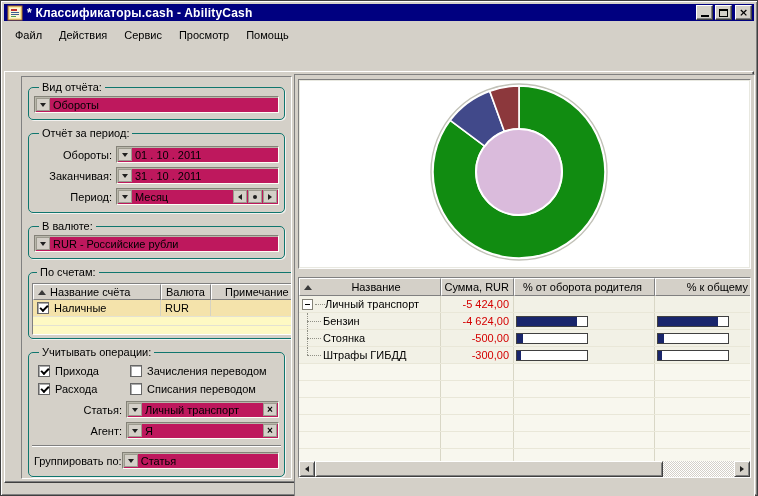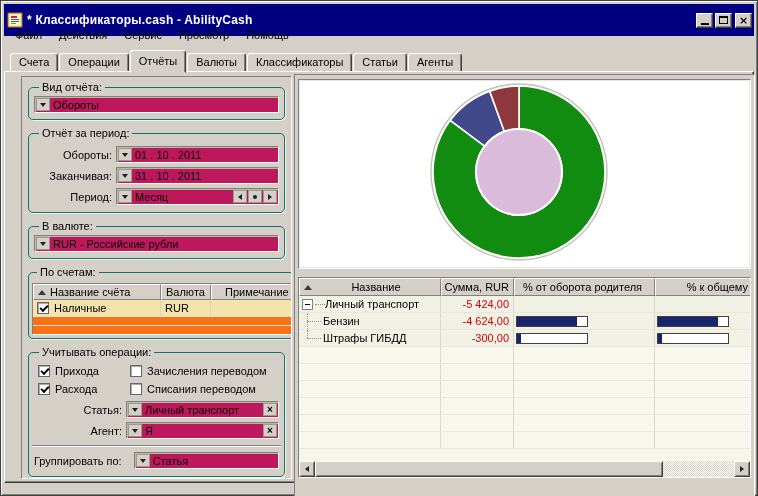--- a/index.html
+++ b/index.html
@@ -6,21 +6,21 @@
   html,body { width: 758px; height: 496px; overflow: hidden; }
   body { font-family: "Liberation Sans", sans-serif; font-size: 11px; color:#000; background:#d4d0c8; }
 
   
   .raised  { border:1px solid; border-color:#ffffff #404040 #404040 #ffffff; box-shadow: inset 1px 1px 0 #d4d0c8, inset -1px -1px 0 #808080; background:#d4d0c8; }
 
   .window { position:absolute; inset:0; background:#d4d0c8;
     border:1px solid #404040; box-shadow: inset 1px 1px 0 #ffffff, inset -1px -1px 0 #808080, inset 2px 2px 0 #d4d0c8; }
 
   
-  .titlebar { position:absolute; left:3px; top:3px; right:3px; height:32px; background:#000080;
+  .titlebar { position:absolute; left:3px; top:3px; right:3px; height:17px; background:#000080;
     display:flex; align-items:center; padding:0 2px 0 3px; }
   .titlebar .ttl { color:#fff; font-weight:bold; font-size:12px; margin-left:4px; flex:1;
     white-space:nowrap; overflow:hidden; letter-spacing:.2px; }
   .appicon { width:16px; height:16px; flex:0 0 16px; }
   .winbtn { width:17px; height:15px; margin-left:2px; position:relative; cursor:default;
     border:1px solid; border-color:#ffffff #404040 #404040 #ffffff; background:#d4d0c8;
     box-shadow: inset -1px -1px 0 #808080; display:flex; align-items:center; justify-content:center; }
   .g-min { width:8px; height:2px; background:#000; margin-top:7px; }
   .g-max { width:9px; height:8px; border:1px solid #000; border-top-width:2px; }
   .g-x   { font-size:11px; font-weight:bold; line-height:1; font-family:"DejaVu Sans", sans-serif; }
@@ -66,21 +66,21 @@
 
   .checkgrid { display:grid; grid-template-columns:92px auto; row-gap:6px; margin:4px 0 6px 4px; }
   .checkitem { display:flex; align-items:center; }
   .cb { width:12px; height:12px; background:#fff; border:1px solid #666; box-shadow: inset 1px 1px 0 #aaa; position:relative; margin-right:5px; flex:0 0 12px; }
   .cb.checked::after { content:""; position:absolute; left:2px; top:2px; width:6px; height:3px;
     border-left:2px solid #000; border-bottom:2px solid #000; transform:rotate(-45deg); }
 
   .sep { border-top:1px solid #808080; border-bottom:1px solid #ffffff; margin:6px -2px 5px -2px; }
 
   
-  .acc-table { margin:2px 0 0 0; border:1px solid #808080; border-right-color:#fff; border-bottom-color:#fff; background:#f97316; }
+  .acc-table { margin:2px 0 0 0; border:1px solid #808080; border-right-color:#fff; border-bottom-color:#fff; background:#fef9c3; }
   .acc-head { display:flex; }
   .acc-hcell { height:16px; background:#d4d0c8; border:1px solid; border-color:#ffffff #808080 #808080 #ffffff;
     display:flex; align-items:center; padding:0 4px; white-space:nowrap; overflow:hidden; }
   .sortup { width:0; height:0; border-left:4px solid transparent; border-right:4px solid transparent; border-bottom:5px solid #3a3a3a; margin-right:4px; }
   .acc-row { display:flex; height:16px; background:#f4e3ab; }
   .acc-cell { display:flex; align-items:center; padding:0 4px; border-right:1px solid #d6d3c2; white-space:nowrap; overflow:hidden; }
   .acc-empty { height:9px; border-top:1px solid #e4e2d2; }
   .cw1{width:128px;flex:0 0 128px;} .cw2{width:50px;flex:0 0 50px;} .cw3{flex:1;padding-left:13px;}
 
   
@@ -155,29 +155,20 @@
   </div>
 
   <div class="menubar">
     <span class="menu-item">Файл</span>
     <span class="menu-item">Действия</span>
     <span class="menu-item">Сервис</span>
     <span class="menu-item">Просмотр</span>
     <span class="menu-item">Помощь</span>
   </div>
 
-  <div class="tabstrip">
-    <span class="tab">Счета</span>
-    <span class="tab">Операции</span>
-    <span class="tab active">Отчёты</span>
-    <span class="tab">Валюты</span>
-    <span class="tab">Классификаторы</span>
-    <span class="tab">Статьи</span>
-    <span class="tab">Агенты</span>
-  </div>
 
   <div class="tabpage">
 
     <div class="leftframe">
 
       <fieldset>
         <legend>Вид отчёта:</legend>
         <div class="combo">
           <span class="cbtn">
               <span class="tri-down"></span>
@@ -299,21 +290,21 @@
           <div class="combo">
             <span class="cbtn">
                 <span class="tri-down"></span>
               </span>
             <span class="val">Я</span>
             <span class="xbtn">×</span>
           </div>
         </div>
         <div class="sep"></div>
         <div class="frow" style="margin-bottom:1px">
-          <span class="flabel" style="padding-right:12px">Группировать по:</span>
+          <span class="flabel" style="padding-right:0">Группировать по:</span>
           <div class="combo">
             <span class="cbtn">
                 <span class="tri-down"></span>
               </span>
             <span class="val">Статья</span>
           </div>
         </div>
       </fieldset>
     </div>
 
@@ -376,20 +367,41 @@
             </span>
             <span class="rt-cell c-tot">
               <span class="pbar">
                   <i style="width: 85.25%;"></i>
                 </span>
             </span>
           </div>
           <div class="rt-row">
             <span class="rt-cell c-name">
               <span class="child-ind">
+                  <span class="v"></span>
+                  <span class="h"></span>
+                </span>
+              <span class="child-label">Стоянка</span>
+            </span>
+            <span class="rt-cell c-sum neg">-500,00</span>
+            <span class="rt-cell c-pct">
+              <span class="pbar">
+                  <i style="width: 9.21%;"></i>
+                </span>
+              <span class="pcttext">9,21 %</span>
+            </span>
+            <span class="rt-cell c-tot">
+              <span class="pbar">
+                  <i style="width: 9.21%;"></i>
+                </span>
+            </span>
+          </div>
+          <div class="rt-row">
+            <span class="rt-cell c-name">
+              <span class="child-ind">
                   <span class="v half"></span>
                   <span class="h"></span>
                 </span>
               <span class="child-label">Штрафы ГИБДД</span>
             </span>
             <span class="rt-cell c-sum neg">-300,00</span>
             <span class="rt-cell c-pct">
               <span class="pbar">
                   <i style="width: 5.53%;"></i>
                 </span>

